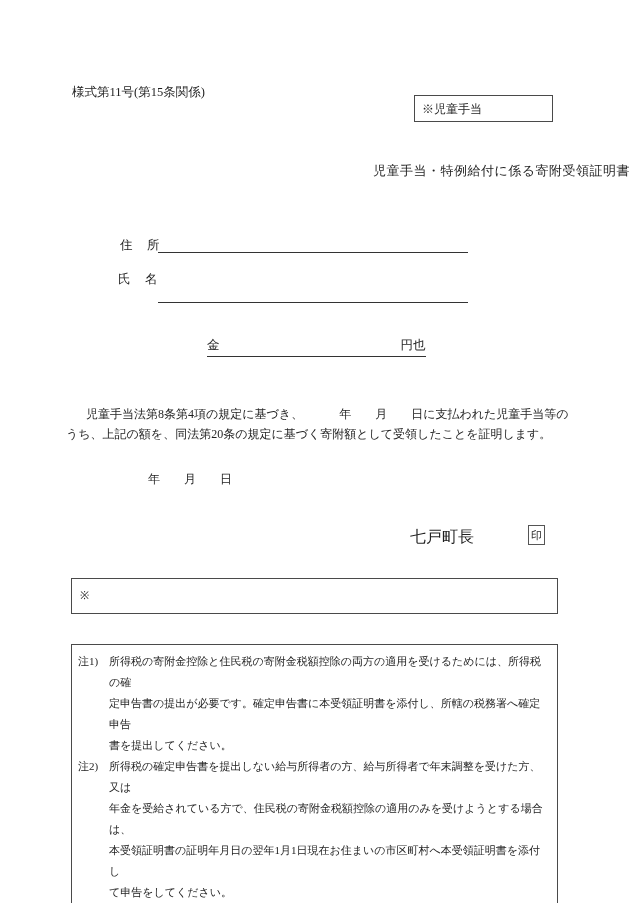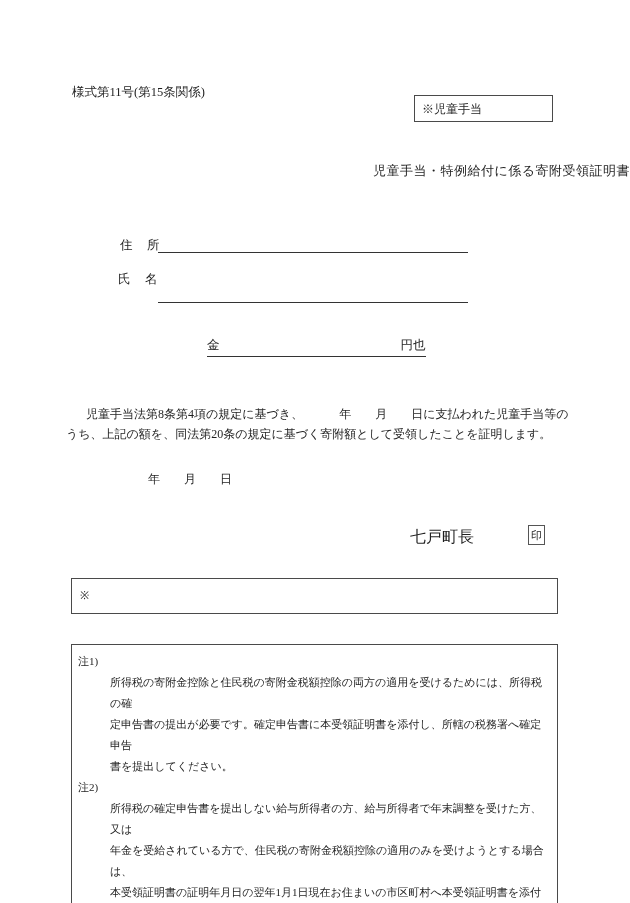--- a/index.html
+++ b/index.html
@@ -101,29 +101,28 @@
   }
   .notes-box{
     left:71px;top:644px;
     width:487px;
     border:1px solid #4a4a4a;
     box-sizing:border-box;
     padding:6px 6px 7px 6px;
     font-size:11px;
     line-height:21px;
   }
-  .note-item{display:flex;flex-direction:column;}
+  .note-item{display:flex;}
   .note-label{
     width:31px;
     flex:none;
   }
   .note-text{
     flex:1;
     white-space:pre-wrap;
-    margin-left:32px;
   }
 </style>
 </head>
 <body>
 
 <div class="page">
 
   <div class="abs form-number">様式第11号(第15条関係)</div>
 
   <div class="abs ref-box">

